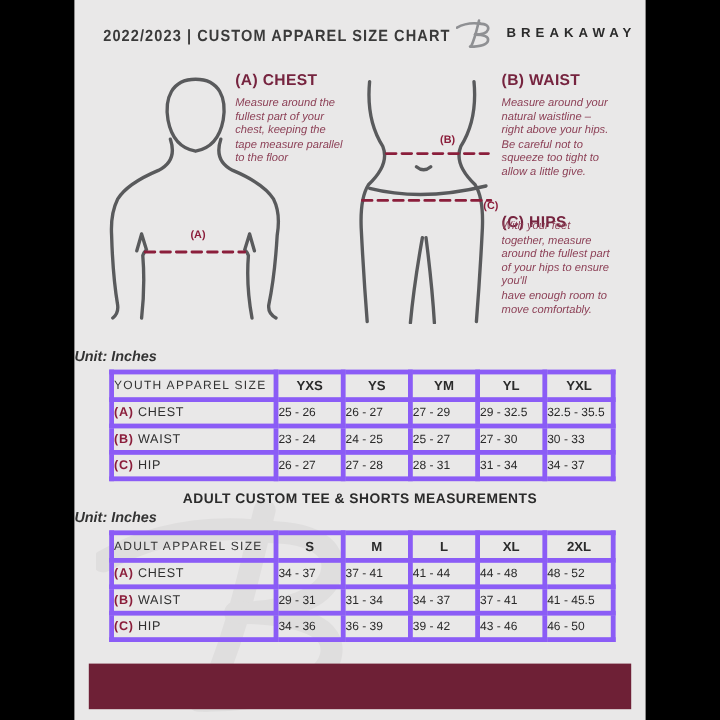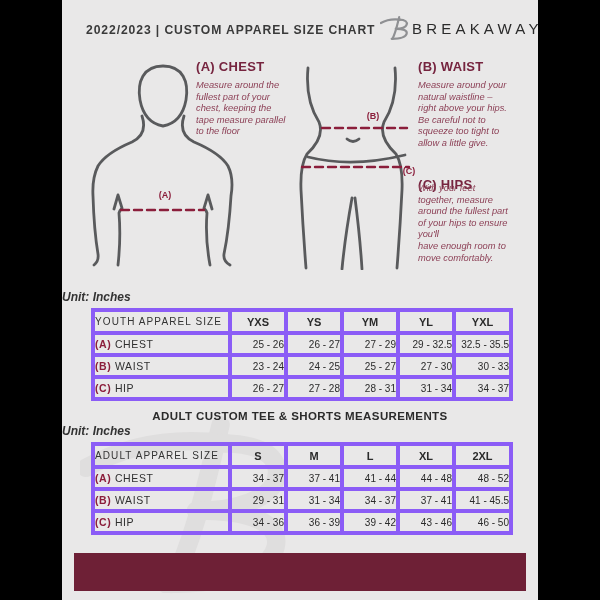--- a/index.html
+++ b/index.html
@@ -5,21 +5,21 @@
   html,body{margin:0;padding:0;background:#000;}
   #canvas{position:relative;width:548px;height:600px;background:#000;overflow:hidden;
           font-family:"Liberation Sans",sans-serif;}
   .doc{position:absolute;left:62px;top:0;width:476px;height:600px;background:#e9e8e8;}
 
   
   .header-title{position:absolute;left:24px;top:22px;font-size:13.5px;font-weight:bold;
     color:#3a3a3a;letter-spacing:1px;transform:scaleX(.9);transform-origin:left center;white-space:nowrap;}
   .brand{position:absolute;left:318px;top:14px;display:flex;align-items:center;}
   .brand svg{width:30px;height:28px;}
-  .brand-name{font-size:15px;font-weight:normal;color:#2b2b2b;letter-spacing:4.2px;margin-left:2px;}
+  .brand-name{font-size:11px;font-weight:bold;color:#2b2b2b;letter-spacing:4.2px;margin-left:12px;}
 
   
   .fig{position:absolute;}
   .fig path{fill:none;stroke:#595a5c;stroke-width:2.8;stroke-linecap:round;}
   .fig .dash{stroke:#8b1e3b;stroke-width:2.4;stroke-dasharray:8 5;}
   .fig-marker{position:absolute;width:30px;text-align:center;font-size:9px;font-weight:bold;color:#8b1e3b;}
 
   .measure-head{position:absolute;font-size:13px;font-weight:bold;color:#76243f;letter-spacing:.3px;}
   .measure-desc{position:absolute;font-size:9.3px;font-style:italic;color:#8d4157;
     line-height:11.6px;white-space:pre-line;}
@@ -29,21 +29,21 @@
     color:#2b2b2b;letter-spacing:.4px;}
   .sec-unit{position:absolute;width:476px;text-align:left;font-size:12px;font-style:italic;color:#333;font-weight:bold;}
 
   
   table.size-table{position:absolute;left:29px;width:418px;border-collapse:collapse;table-layout:fixed;z-index:1;}
   table.size-table th,table.size-table td{border:4px solid #8b5cf6;padding:0;vertical-align:middle;}
   th.size-col{font-size:11px;font-weight:bold;color:#2b2b2b;text-align:center;margin-top:32px;}
   th.first-col{font-size:10px;font-weight:normal;color:#333;text-align:left;padding-left:11px;letter-spacing:1.1px;}
   td.first-col{font-size:10.5px;color:#2f2f2f;text-align:left;padding-left:13px;letter-spacing:.6px;}
   td.first-col b{color:#8b1e3b;}
-  td.val{font-size:10px;color:#2a2a2a;text-align:right;}
+  td.val{font-size:10px;color:#2a2a2a;text-align:left;}
   tr.hdr{height:23px;} tr.row{height:22px;}
 
   
   .watermark{position:absolute;left:18px;top:412px;z-index:0;}
   .watermark path{fill:none;stroke:#dfdede;stroke-width:3;stroke-linecap:round;}
   .footer-bar{position:absolute;left:12px;top:553px;width:452px;height:38px;background:#6e2036;z-index:2;}
 
   .logo path{fill:none;stroke:#8f9093;stroke-width:2.6;stroke-linecap:round;}
 </style>
 </head>

